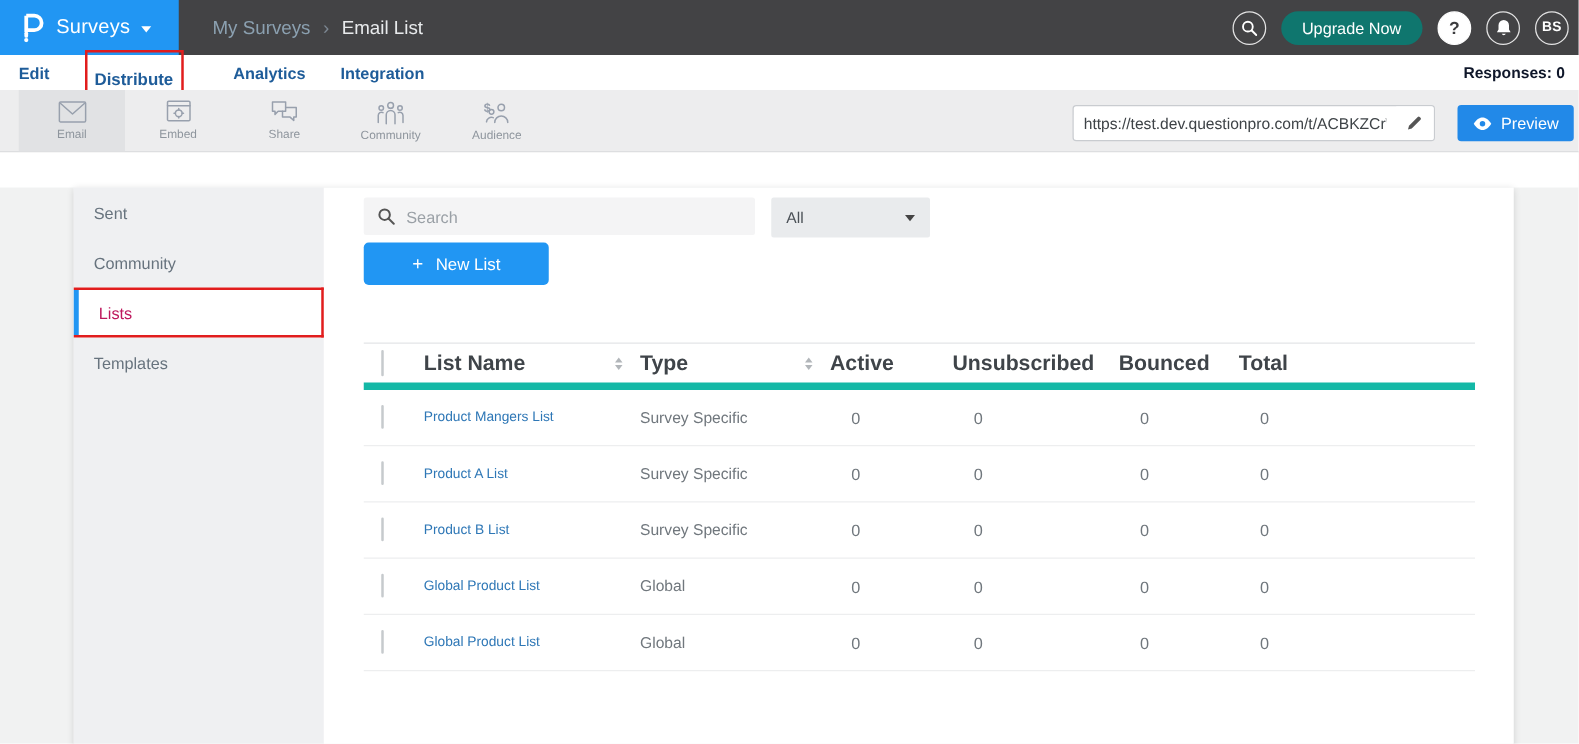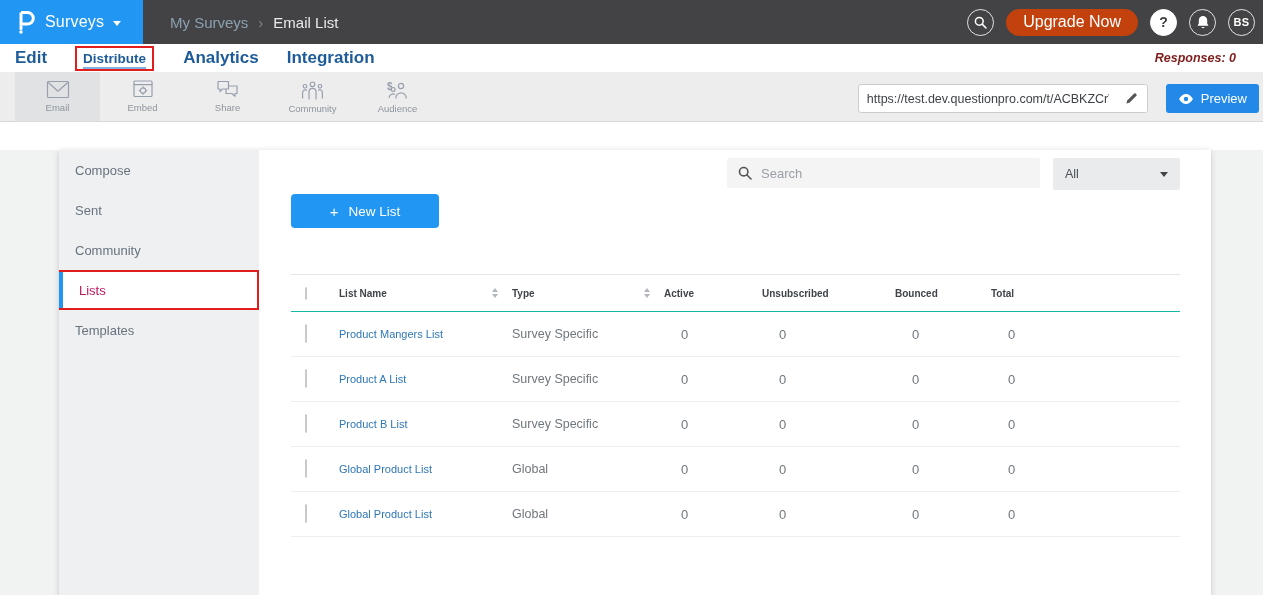--- a/index.html
+++ b/index.html
@@ -15,33 +15,33 @@
     border-right:4.5px solid transparent; border-top:5px solid #fff; margin-top:2px; }
   .breadcrumb { display:flex; align-items:center; margin-left:27px; gap:10px; font-size:15px; }
   .bc-parent { color:#8ba0b0; cursor:pointer; }
   .bc-sep { color:#7d8893; font-size:15px; }
   .bc-current { color:#e8eaec; }
   .topbar-right { margin-left:auto; display:flex; align-items:center; gap:12px; padding-right:8px; }
   .circle-btn { width:27px; height:27px; border:1px solid rgba(255,255,255,.85);
     border-radius:50%; display:flex; align-items:center; justify-content:center;
     cursor:pointer; flex:none; background:transparent; }
   .help-btn { background:#fff; border-color:#fff; color:#3c3c3e; font-weight:bold; font-size:14px; }
-  .upgrade-btn { height:27px; border-radius:14px; background:#c2410c; color:#fff;
-    font-size:16px; padding:0 17px; display:flex; align-items:center; border:none;
+  .upgrade-btn { height:27px; border-radius:14px; background:#0f766e; color:#fff;
+    font-size:13px; padding:0 17px; display:flex; align-items:center; border:none;
     cursor:pointer; font-family:inherit; }
   .avatar-txt { color:#fff; font-size:11px; font-weight:bold; letter-spacing:.3px; }
 
   
   .tabs-row { height:28px; background:#fff; display:flex; align-items:center; padding-left:15px; }
-  .tab { font-size:17px; font-weight:600; color:#1e5c99; margin-right:28px; cursor:pointer; }
-  .tab-active-box { border:2px solid #e11d1d; padding:1px 6px 2px 6px; margin-right:29px;
+  .tab { font-size:13px; font-weight:600; color:#1e5c99; margin-right:28px; cursor:pointer; }
+  .tab-active-box { border:2px solid #e11d1d; padding:13px 6px 2px 6px; margin-right:40px;
     cursor:pointer; }
   .tab-active-box .tab-label { font-size:13.5px; font-weight:600; color:#1e5c99;
     border-bottom:2px solid #7fb2e0; padding-bottom:1px; }
-  .responses { margin-left:auto; padding-right:27px; font-size:12.5px; font-weight:600; color:#7f1d1d;font-style:italic; }
+  .responses { margin-left:auto; padding-right:11px; font-size:12.5px; font-weight:600; color:#0f172a; }
 
   
   .toolbar { height:50px; background:#ededee; border-bottom:1px solid #d7d9db;
     display:flex; align-items:stretch; padding-left:15px; position:relative; }
   .channel { width:85px; display:flex; flex-direction:column; align-items:center;
     justify-content:center; gap:3px; cursor:pointer; }
   .channel.active { background:#e1e2e4; }
   .channel-label { font-size:9.5px; color:#8e959d; }
   .channel svg { stroke:#98a0ad; fill:none; stroke-width:1.2; stroke-linecap:round; stroke-linejoin:round; }
   .toolbar-right { position:absolute; right:4px; top:12px; display:flex; align-items:center; }
@@ -62,42 +62,42 @@
     background:#fff; box-shadow:0 1px 6px rgba(0,0,0,.16); display:flex; }
   .side { width:200px; background:#eff0f2; flex:none; }
   .side-item { height:40px; display:flex; align-items:center; padding-left:16px;
     font-size:13px; color:#67737e; cursor:pointer; }
   .side-item.active { position:relative; background:#fff; color:#be185d;
     border:2px solid #e11d1d; border-left:none; padding-left:20px; }
   .side-item.active::before { content:""; position:absolute; left:0; top:0; bottom:0;
     width:4px; background:#2196f3; }
 
   .main { flex:1; padding:8px 31px 0 32px; }
-  .top-row { display:flex; justify-content:flex-end; gap:13px; }
+  .top-row { display:flex; gap:13px; }
   .search-box { width:313px; height:30px; background:#f4f4f5; display:flex; align-items:center;
     padding:0 11px; gap:9px; border-radius:2px; }
   .search-input { border:none; background:transparent; outline:none; font-size:13px;
     color:#444; width:100%; font-family:inherit; }
   .search-input::placeholder { color:#9aa0a6; }
   .filter { width:127px; height:30px; background:#e9ebed; display:flex; align-items:center;
     justify-content:space-between; padding:16px 12px; font-size:12.5px; color:#4a5056;
     border-radius:2px; cursor:pointer; }
   .filter .caret-dark { width:0; height:0; border-left:4.5px solid transparent;
     border-right:4.5px solid transparent; border-top:5px solid #444; }
   .new-list-btn { margin-top:4px; width:148px; height:34px; background:#2196f3; color:#fff;
     border:none; border-radius:4px; font-size:13.5px; display:flex; align-items:center;
     justify-content:center; gap:10px; cursor:pointer; font-family:inherit; }
   .plus-glyph { font-size:15px; font-weight:400; }
 
   
   .table { margin-top:46px; }
   .thead, .trow { display:grid; grid-template-columns:48px 173px 152px 98px 133px 96px 1fr;
     align-items:center; }
-  .thead { height:38px; border-top:1px solid #e3e5e7; border-bottom:1px solid #14b8a6;
-    font-weight:bold; font-size:10px; color:#3f4449; }
+  .thead { height:38px; border-top:1px solid #e3e5e7; border-bottom:6px solid #14b8a6;
+    font-weight:bold; font-size:17px; color:#3f4449; }
   .trow { height:45px; border-bottom:1px solid #edeeef; }
   .cb { width:17px; height:17px; border:1px solid #c6cacd; border-radius:3px; background:#fff;
     margin-left:14px; cursor:pointer; }
   .hc-sortable { display:flex; align-items:center; justify-content:space-between;
     padding-right:14px; cursor:pointer; }
   .sort-icon { display:inline-flex; flex-direction:column; gap:2px; }
   .sort-icon .up { width:0; height:0; border-left:3.5px solid transparent;
     border-right:3.5px solid transparent; border-bottom:4px solid #b2b6ba; }
   .sort-icon .down { width:0; height:0; border-left:3.5px solid transparent;
     border-right:3.5px solid transparent; border-top:4px solid #b2b6ba; }
@@ -238,21 +238,20 @@
       </span>
       <span>Preview</span>
     </button>
   </div>
 </div>
 
 <div class="content">
   <div class="card">
 
     <div class="side">
-      <div class="side-item">Compose</div>
       <div class="side-item">Sent</div>
       <div class="side-item">Community</div>
       <div class="side-item active">Lists</div>
       <div class="side-item">Templates</div>
     </div>
 
     <div class="main">
       <div class="top-row">
         <div class="search-box">
           <span style="display:flex;">

